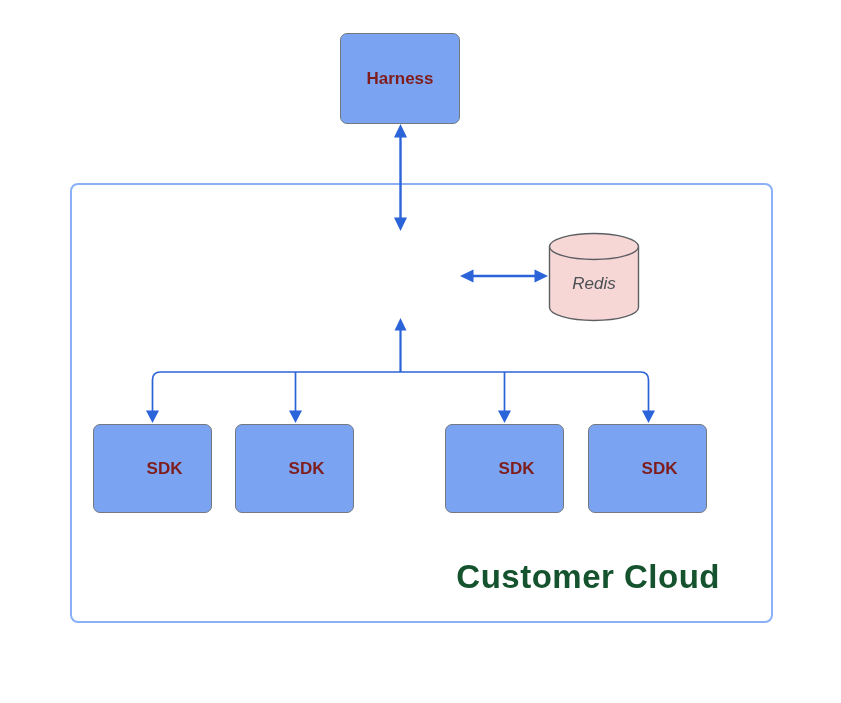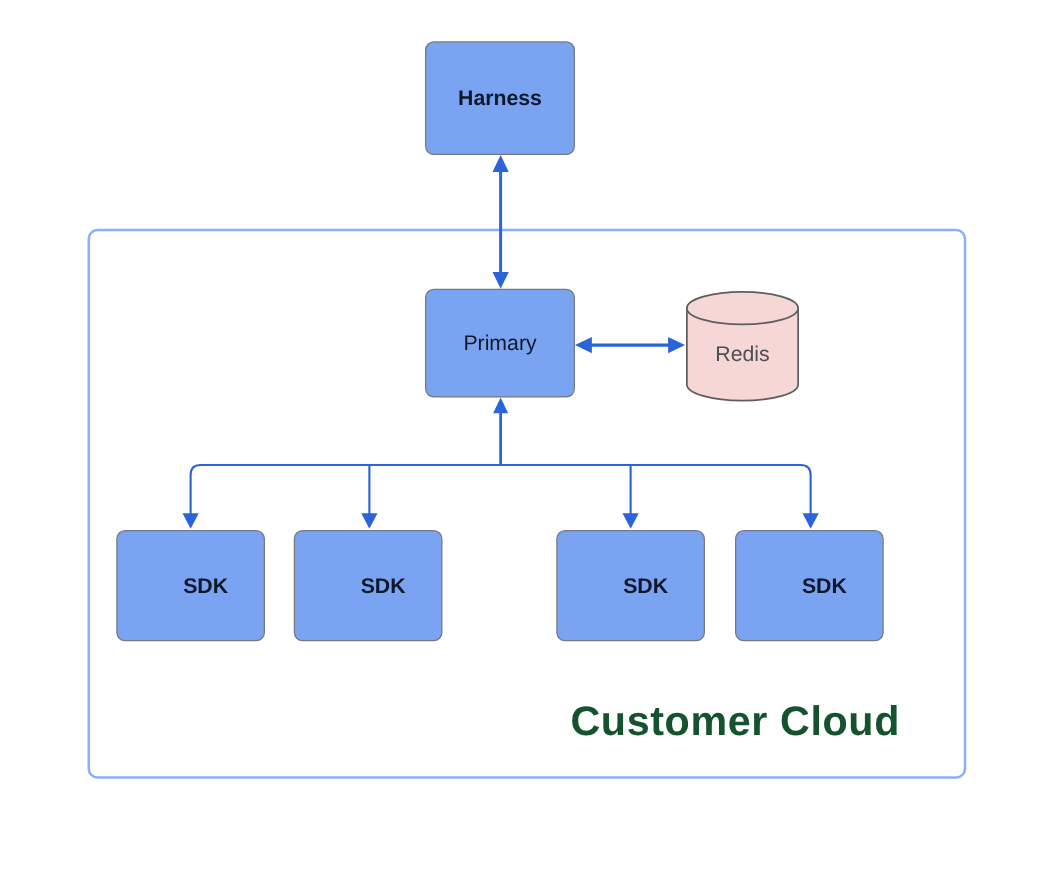--- a/index.html
+++ b/index.html
@@ -12,21 +12,21 @@
     overflow: hidden;
   }
   .node {
     position: absolute;
     background: #7aa4f2;
     border: 1px solid #75797f;
     border-radius: 7px;
     display: flex;
     align-items: center;
     justify-content: center;
-    color: #0f172a;
+    color: #7f1d1d;
     font-size: 17px;
     box-sizing: border-box;
   }
   .node.bold { font-weight: bold; }
   #harness-node { left: 340px; top: 33px;  width: 120px; height: 91px; }
   #primary-node { left: 340px; top: 231px; width: 120px; height: 87px; }
   .sdk-node     { top: 424px; width: 119px; height: 89px; padding-left: 24px; }
   #sdk-node-1 { left: 93px;  }
   #sdk-node-2 { left: 235px; }
   #sdk-node-3 { left: 445px; }
@@ -46,21 +46,21 @@
     width: 650px;
     text-align: right;
     font-size: 33px;
     font-weight: bold;
     color: #14532d;
     letter-spacing: 0.5px;
   }
   #redis-node {
     position: absolute;
     left: 548px; top: 232px;
-    width: 116px; height: 90px;
+    width: 116px; height: 90px; font-style: italic;
   }
   #redis-label {
     position: absolute;
     left: 0; top: 14px;
     width: 92px; height: 76px;
     display: flex;
     align-items: center;
     justify-content: center;
     color: #4b5055;
     font-size: 17px;
@@ -82,23 +82,20 @@
 
 <div id="canvas">
 
   <div id="customer-cloud-container"></div>
   <div id="customer-cloud-label">Customer Cloud</div>
 
   <div id="harness-node" class="node bold">
     <span>Harness</span>
   </div>
 
-  <div id="primary-node" class="node">
-    <span>Primary</span>
-  </div>
 
   <div id="redis-node">
     <svg width="92" height="90" viewBox="0 0 92 90">
       <path d="M 1.5 14.5 L 1.5 75.5 A 44.5 13 0 0 0 90.5 75.5 L 90.5 14.5" fill="#f7d6d6" stroke="#5c5f62" stroke-width="1.4"></path>
       <ellipse cx="46" cy="14.5" rx="44.5" ry="13" fill="#f7d6d6" stroke="#5c5f62" stroke-width="1.4"></ellipse>
     </svg>
     <div id="redis-label">Redis</div>
   </div>
 
   <div id="sdk-node-1" class="node sdk-node bold">

